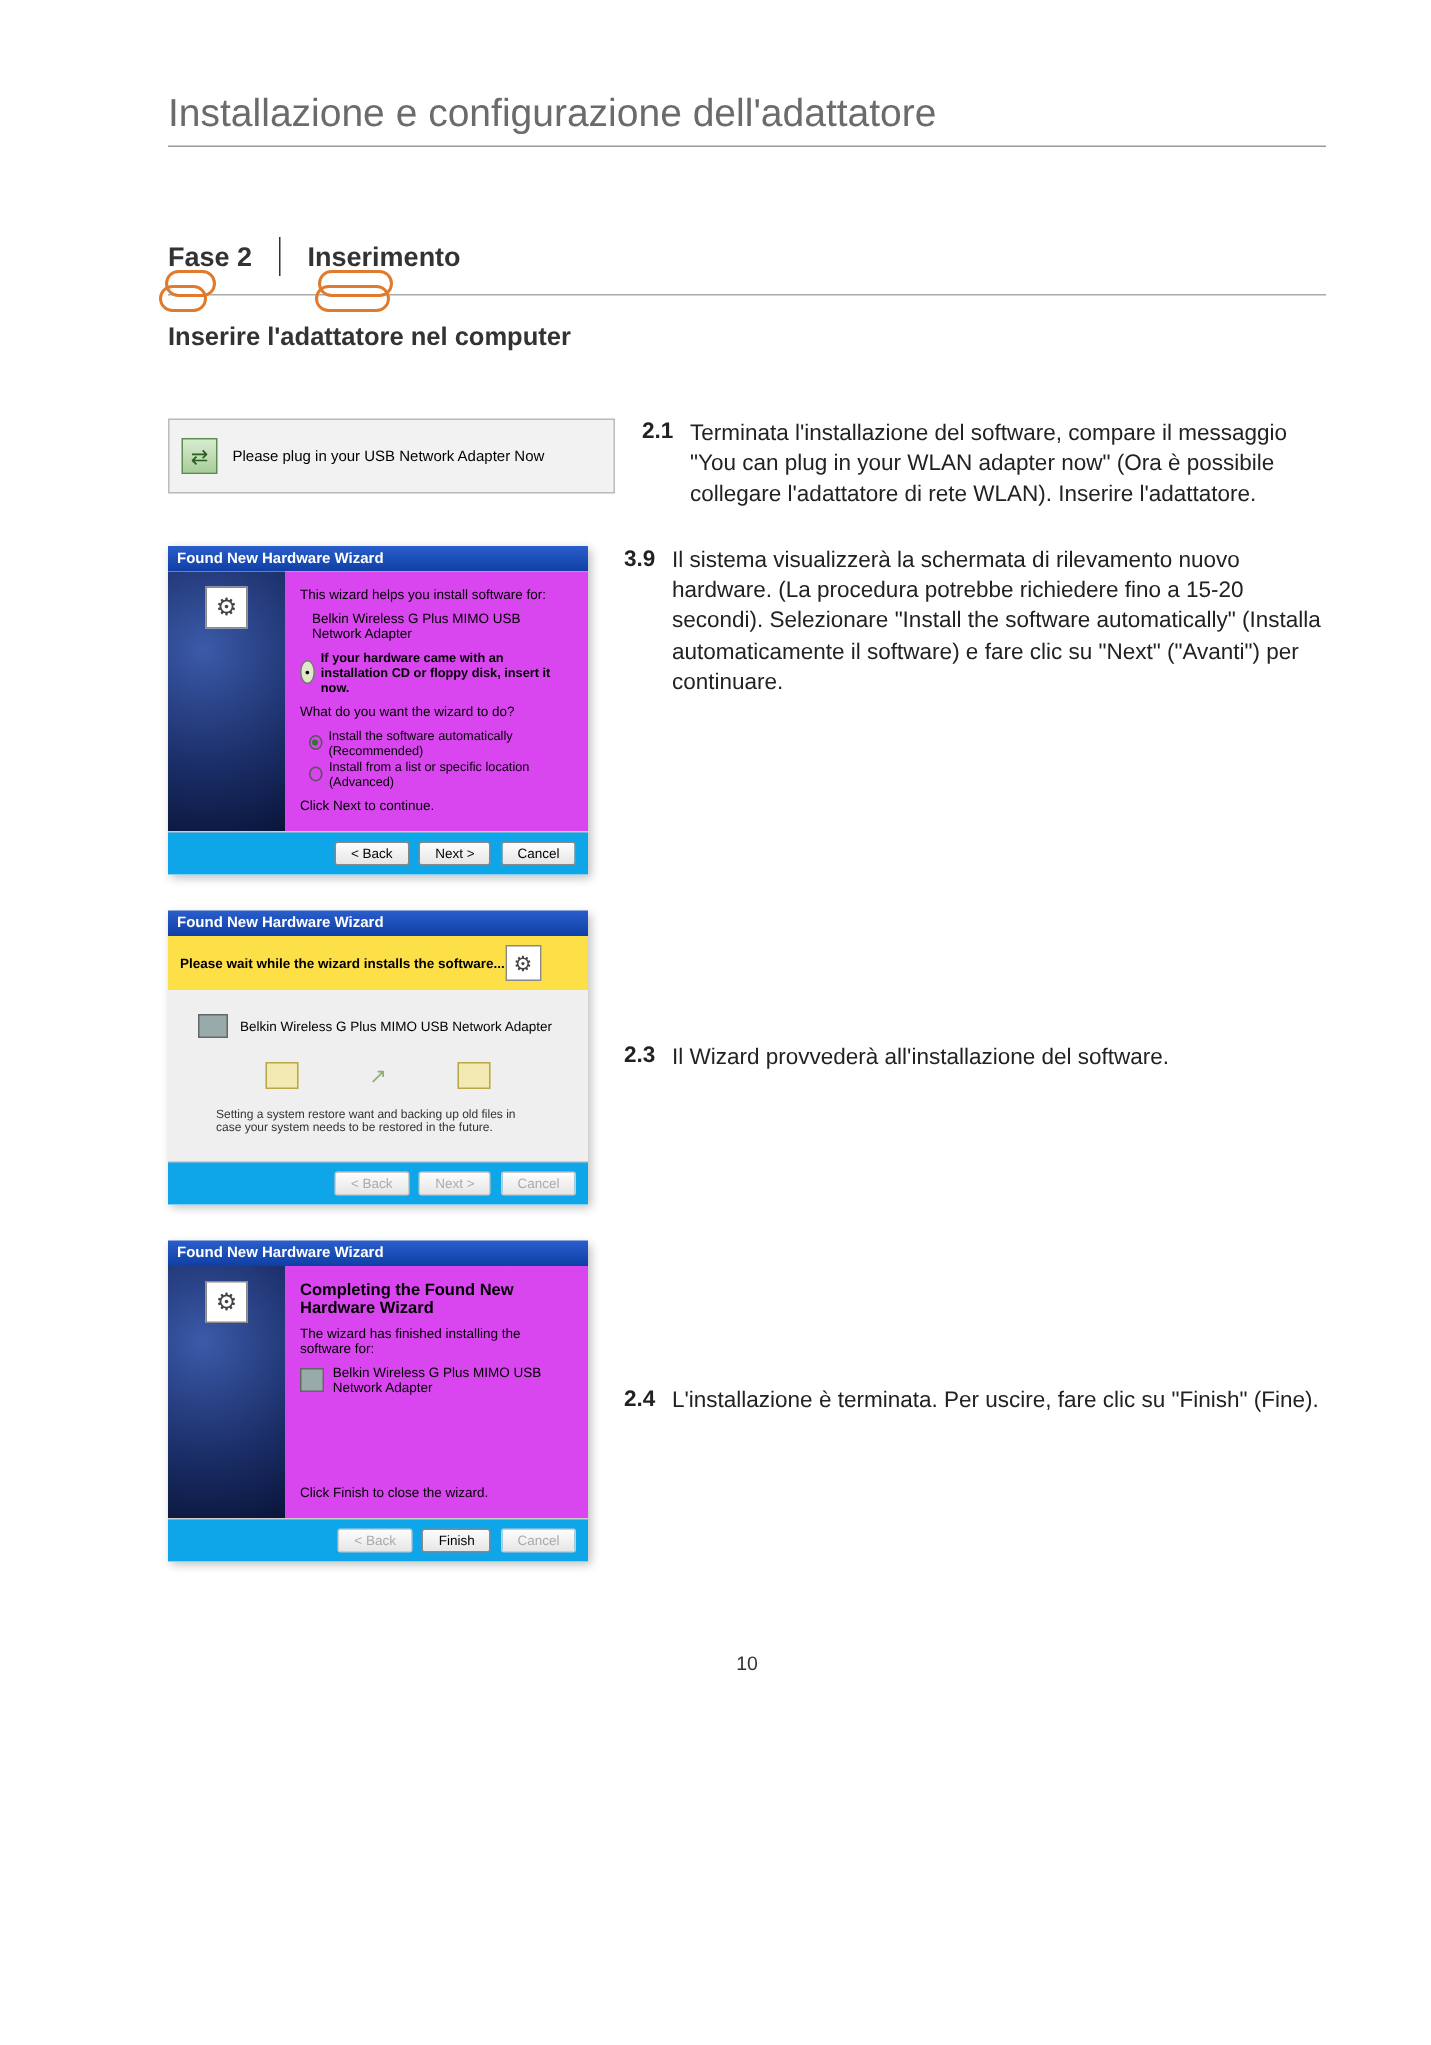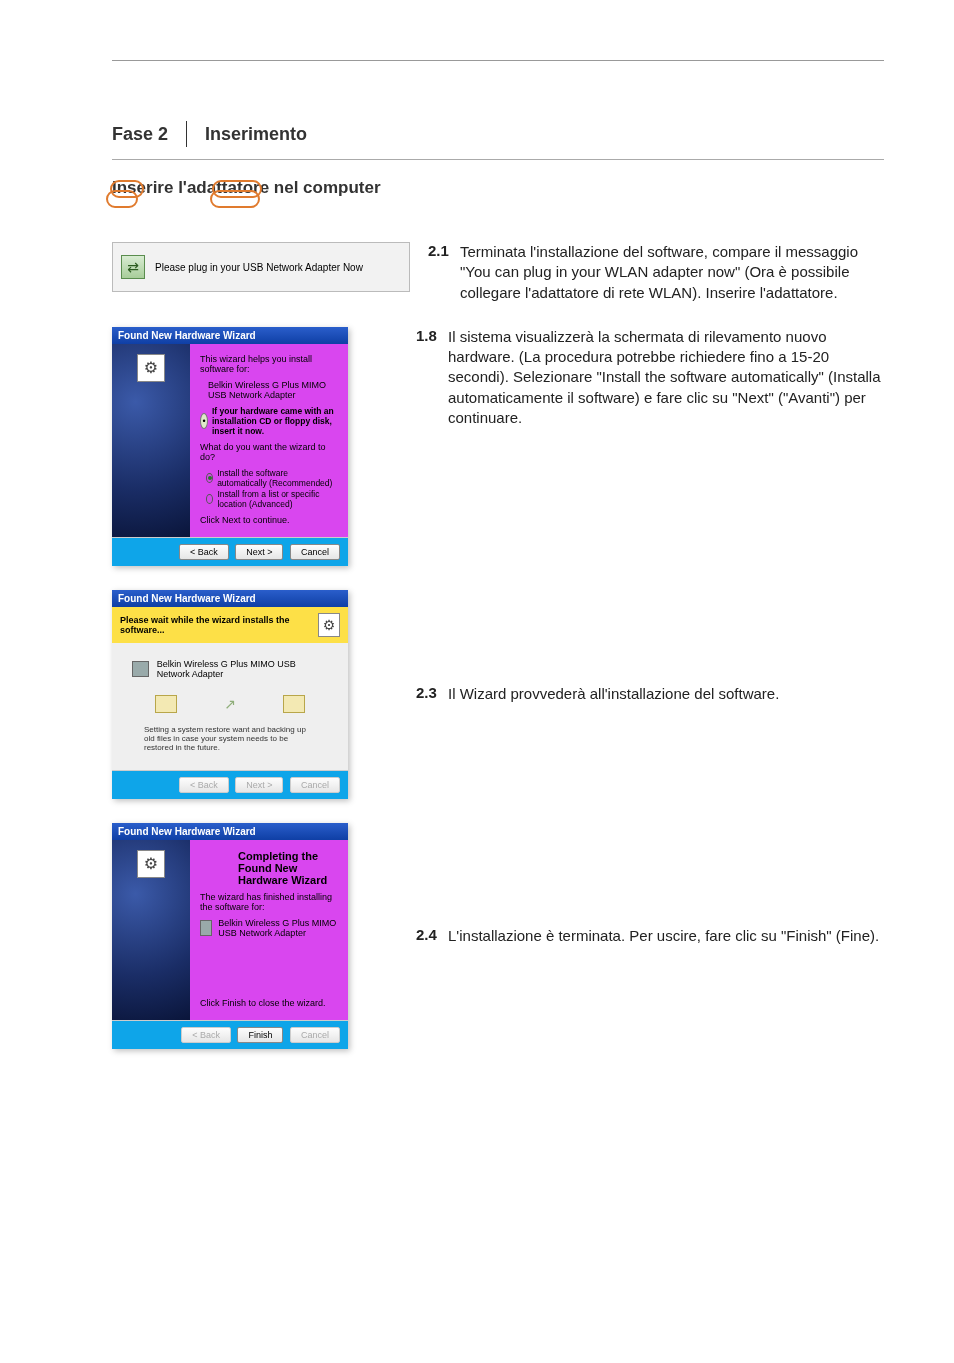--- a/index.html
+++ b/index.html
@@ -99,21 +99,21 @@
     border: 1px solid #5a8d4e;
     background: linear-gradient(#d8ecd2, #a8cd9a);
     margin-right: 10px;
     display: flex;
     align-items: center;
     justify-content: center;
     color: #2b5c1f;
     font-size: 14px;
   }
   .wizard {
-    width: 236px;
+    width: 280px;
     font-size: 9px;
     color: #000;
     box-shadow: 2px 2px 6px rgba(0,0,0,0.25);
   }
   .wizard .titlebar {
     background: linear-gradient(#2a5ecb, #0f3fa5);
     color: #fff;
     font-size: 10px;
     font-weight: bold;
     padding: 3px 6px;
@@ -279,20 +279,21 @@
     font-size: 13px;
     color: #333;
     margin-top: 60px;
   }
 </style>
 </head>
 <body>
 
 <div class="page">
 
+  <h1 class="page-title">Installazione e configurazione dell'adattatore</h1>
   <hr class="title-rule">
 
   <div class="phase-row">
     <span class="phase-label">Fase 2</span>
     <span class="phase-sep"></span>
     <span class="phase-name">Inserimento</span>
   </div>
   <hr class="phase-rule">
 
   <div class="subheading">Inserire l'adattatore nel computer</div>
@@ -340,21 +341,21 @@
         <div class="btnbar">
           <span class="btn">&lt; Back</span>
           <span class="btn">Next &gt;</span>
           <span class="btn">Cancel</span>
         </div>
         <span class="callout-ring" style="left:106px; top:190px; width:28px; height:14px;"></span>
         <span class="callout-ring" style="left:210px; top:190px; width:46px; height:14px;"></span>
       </div>
     </div>
     <div class="text-col">
-      <span class="step-num">1.8</span>
+      <span class="step-num">3.9</span>
       <span class="step-text">Il sistema visualizzerà la schermata di rilevamento nuovo hardware. (La procedura potrebbe richiedere fino a 15-20 secondi). Selezionare "Install the software automatically" (Installa automaticamente il software) e fare clic su "Next" ("Avanti") per continuare.</span>
     </div>
   </div>
 
   <div class="content-row" style="align-items:center;">
     <div class="shot-col">
       <div class="wizard wizard2">
         <div class="titlebar">Found New Hardware Wizard</div>
         <div class="topstrip">
           <span style="font-weight:bold; font-size:9px;">Please wait while the wizard installs the software...</span>
@@ -387,21 +388,21 @@
 
   <div class="content-row" style="align-items:center;">
     <div class="shot-col">
       <div class="wizard callout">
         <div class="titlebar">Found New Hardware Wizard</div>
         <div class="body">
           <div class="side">
             <span class="icon">⚙</span>
           </div>
           <div class="main">
-            <div class="line" style="font-weight:bold; font-size:11px;margin-left:38px;">Completing the Found New Hardware Wizard</div>
+            <div class="line" style="font-weight:bold; font-size:11px;">Completing the Found New Hardware Wizard</div>
             <div class="line">The wizard has finished installing the software for:</div>
             <div class="devname" style="display:flex; gap:6px; align-items:center;">
               <span style="width:18px; height:14px; background:#9aa; border:1px solid #666; display:inline-block;"></span>
               <span>Belkin Wireless G Plus MIMO USB Network Adapter</span>
             </div>
             <div style="height:60px;"></div>
             <div class="line">Click Finish to close the wizard.</div>
           </div>
         </div>
         <div class="btnbar">
@@ -412,14 +413,15 @@
         <span class="callout-ring" style="left:110px; top:180px; width:30px; height:14px;"></span>
         <span class="callout-ring" style="left:212px; top:180px; width:46px; height:14px;"></span>
       </div>
     </div>
     <div class="text-col">
       <span class="step-num">2.4</span>
       <span class="step-text">L'installazione è terminata. Per uscire, fare clic su "Finish" (Fine).</span>
     </div>
   </div>
 
+  <div class="page-num">10</div>
 
 </div>
 
 </body></html>

